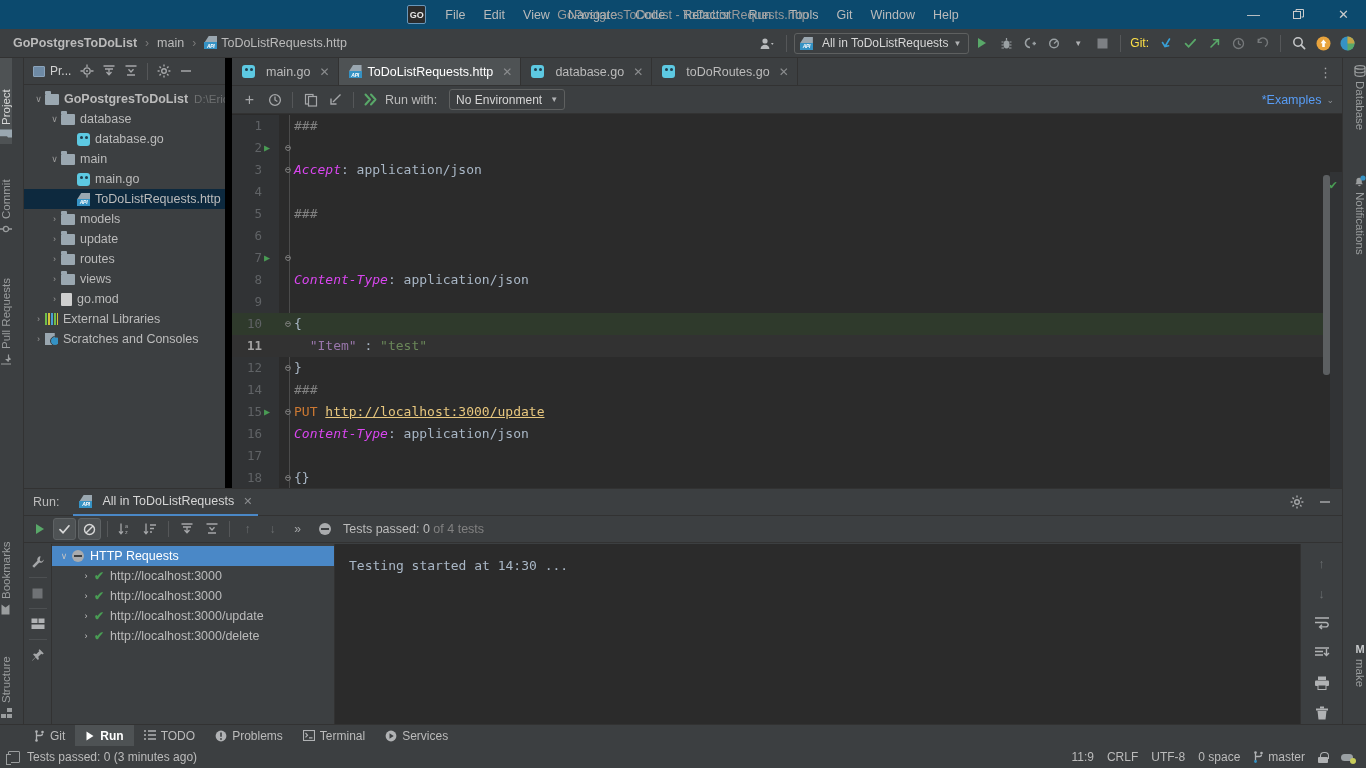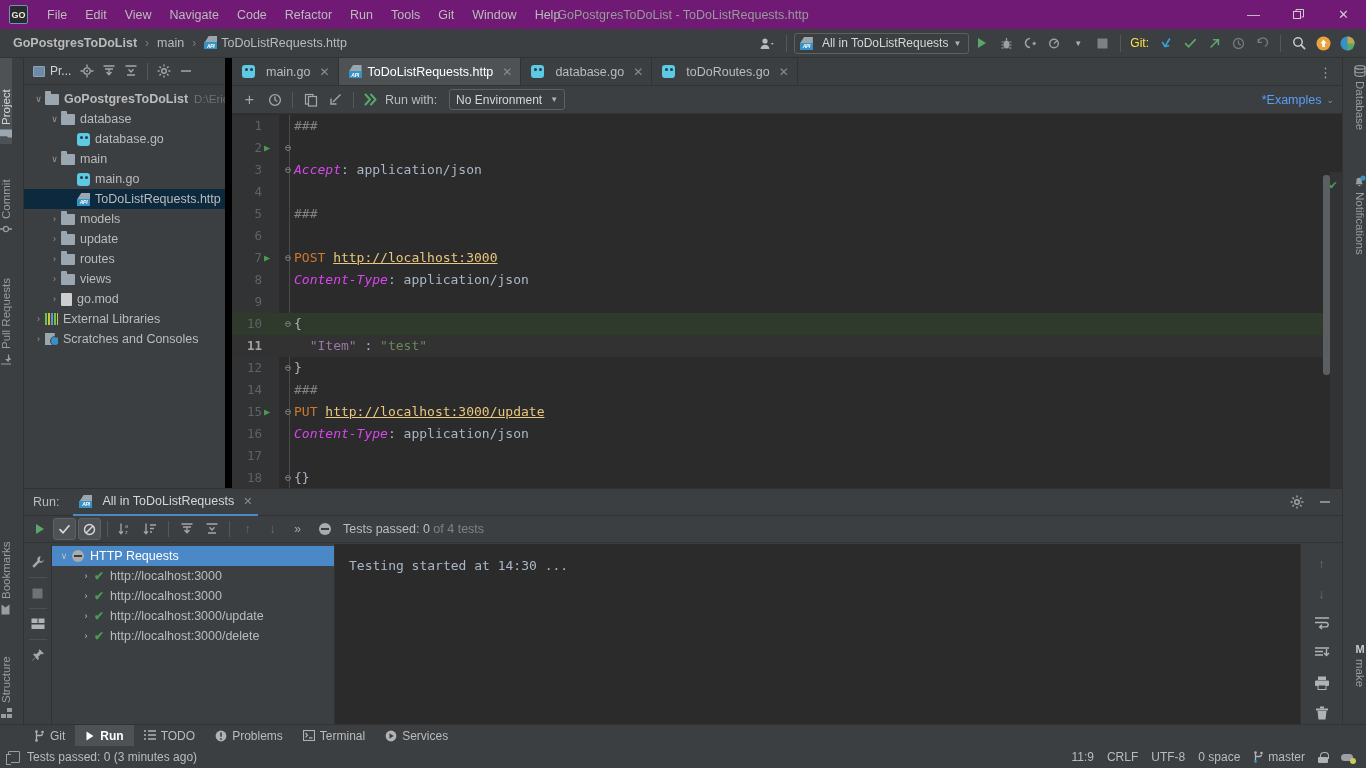--- a/index.html
+++ b/index.html
@@ -9,21 +9,21 @@
     font-family:"Liberation Sans", sans-serif;
     font-size:12px;
     color:#bbbbbb;
     overflow:hidden;
   }
   .app { position:relative; width:1366px; height:768px; }
 
   
   .titlebar {
     position:absolute; left:0; top:0; width:1366px; height:29px;
-    background:#701a75; display:flex; align-items:center;
+    background:#0c4a6e; display:flex; align-items:center;justify-content:center;
   }
   .logo {
     width:19px; height:19px; margin-left:9px; margin-right:10px;
     background:#2b2b2b; border:1px solid #6897bb; border-radius:2px;
     color:#e8e8e8; font-size:9px; font-weight:bold;
     display:flex; align-items:center; justify-content:center;
   }
   .menu { display:flex; align-items:center; gap:0px; }
   .menu-item {
     padding:3px 9px; color:#bbbbbb; font-size:12.5px; cursor:default;
@@ -705,21 +705,21 @@
     <div class="code">
       <div class="gutter-bg"></div>
       <div class="gutter-line"></div>
       <div id="code-lines">
           <div class="cline"><span class="ln">1</span><span class="gutter-run"></span><span class="fold"></span><span class="ctext"><span class="c-comment">###</span></span></div>
           <div class="cline"><span class="ln">2</span><span class="gutter-run">▶</span><span class="fold">⊖</span></div>
           <div class="cline"><span class="ln">3</span><span class="gutter-run"></span><span class="fold">⊖</span><span class="ctext"><span class="c-hdr">Accept</span><span class="c-plain">: application/json</span></span></div>
           <div class="cline"><span class="ln">4</span><span class="gutter-run"></span><span class="fold"></span><span class="ctext"></span></div>
           <div class="cline"><span class="ln">5</span><span class="gutter-run"></span><span class="fold"></span><span class="ctext"><span class="c-comment">###</span></span></div>
           <div class="cline"><span class="ln">6</span><span class="gutter-run"></span><span class="fold"></span><span class="ctext"></span></div>
-          <div class="cline"><span class="ln">7</span><span class="gutter-run">▶</span><span class="fold">⊖</span><span class="ctext"><span class="c-method">POST </span><span class="c-url">http://localhost:3000</span></span></div>
+          <div class="cline"><span class="ln">7</span><span class="gutter-run">▶</span><span class="fold">⊖</span></div>
           <div class="cline"><span class="ln">8</span><span class="gutter-run"></span><span class="fold"></span><span class="ctext"><span class="c-hdr">Content-Type</span><span class="c-plain">: application/json</span></span></div>
           <div class="cline"><span class="ln">9</span><span class="gutter-run"></span><span class="fold"></span><span class="ctext"></span></div>
           <div class="cline hl2"><span class="ln">10</span><span class="gutter-run"></span><span class="fold">⊖</span><span class="ctext"><span class="c-brace">{</span></span></div>
           <div class="cline hl"><span class="ln cur">11</span><span class="gutter-run"></span><span class="fold"></span><span class="ctext"><span class="c-key">  "Item"</span><span class="c-plain"> : </span><span class="c-str">"test"</span></span></div>
           <div class="cline"><span class="ln">12</span><span class="gutter-run"></span><span class="fold">⊖</span><span class="ctext"><span class="c-brace">}</span></span></div>
           <div class="cline"><span class="ln">14</span><span class="gutter-run"></span><span class="fold"></span><span class="ctext"><span class="c-comment">###</span></span></div>
           <div class="cline"><span class="ln">15</span><span class="gutter-run">▶</span><span class="fold">⊖</span><span class="ctext"><span class="c-method">PUT </span><span class="c-url">http://localhost:3000/update</span></span></div>
           <div class="cline"><span class="ln">16</span><span class="gutter-run"></span><span class="fold"></span><span class="ctext"><span class="c-hdr">Content-Type</span><span class="c-plain">: application/json</span></span></div>
           <div class="cline"><span class="ln">17</span><span class="gutter-run"></span><span class="fold"></span><span class="ctext"></span></div>
           <div class="cline"><span class="ln">18</span><span class="gutter-run"></span><span class="fold">⊖</span><span class="ctext"><span class="c-brace">{}</span></span></div>

